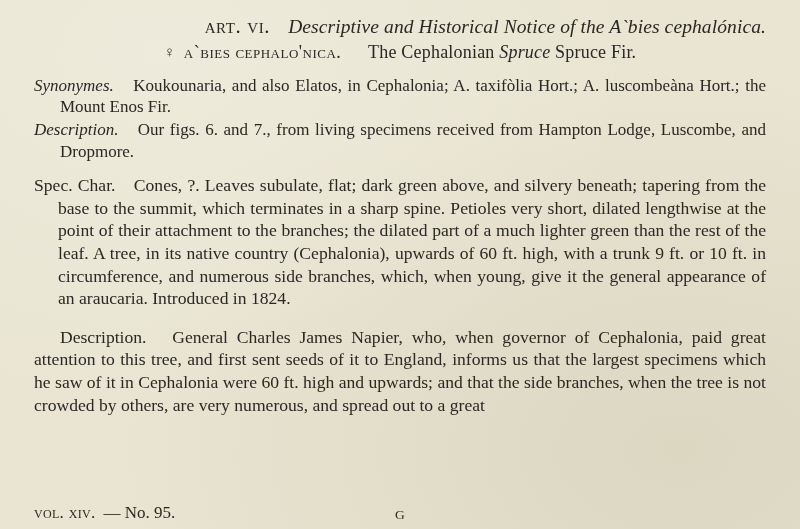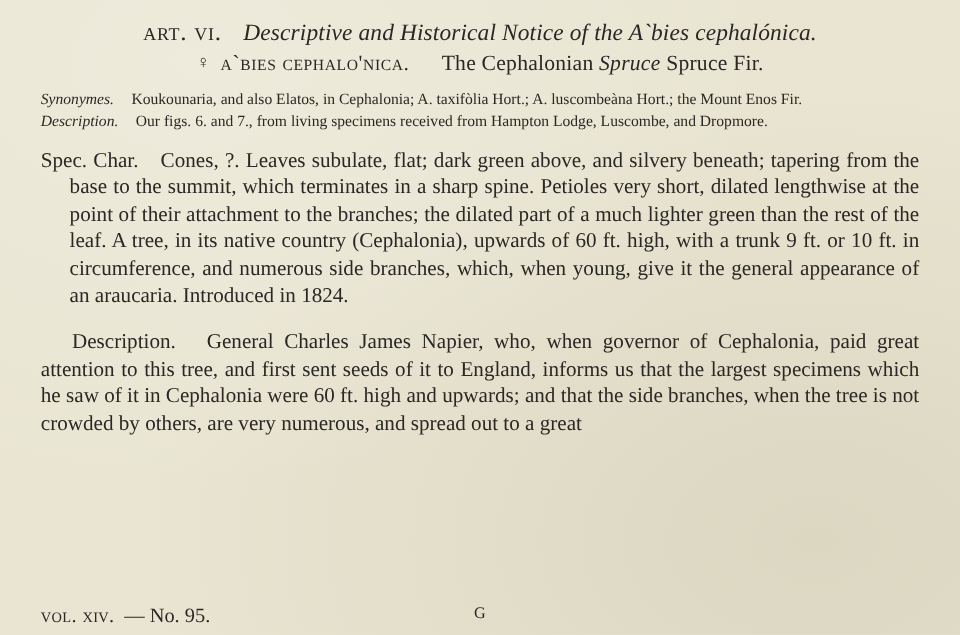--- a/index.html
+++ b/index.html
@@ -19,21 +19,21 @@
     width: 800px;
     height: 529px;
     box-sizing: border-box;
     padding: 14px 34px 0 34px;
     background:
       radial-gradient(ellipse at 20% 10%, rgba(255,255,255,0.22), rgba(255,255,255,0) 55%),
       radial-gradient(ellipse at 85% 85%, rgba(160,150,115,0.18), rgba(160,150,115,0) 60%),
       #e9e5d2;
   }
   .article-head {
-    text-align: center;
+    text-align: right;
     font-size: 19.5px;
     line-height: 1.22;
     letter-spacing: 0.1px;
     margin: 0 0 2px 0;
   }
   .art-label {
     font-variant: small-caps;
     text-transform: lowercase;
     font-size: 21px;
     letter-spacing: 0.6px;
@@ -57,21 +57,21 @@
   }
   .species-name {
     font-variant: small-caps;
     text-transform: lowercase;
     letter-spacing: 0.5px;
     text-align: center;
   }
   .species-common { margin-left: 22px; }
   .species-common .ital { font-style: italic; }
   .small-block {
-    font-size: 13px;
+    font-size: 17px;
     line-height: 1.26;
     margin: 0 0 2px 0;
     text-align: justify;
   }
   .small-block .lead {
     font-style: italic;
   }
   .hang {
     padding-left: 26px;
     text-indent: -26px;
@@ -92,21 +92,21 @@
   }
   .ital { }
   .gap { display: inline-block; width: 8px; }
   .footer {
     position: absolute;
     left: 34px;
     right: 34px;
     bottom: 6px;
     font-size: 17px;
     display: flex;
-    align-items: flex-start;
+    align-items: flex-end;
   }
   .footer-vol {
     font-variant: small-caps;
     text-transform: lowercase;
     letter-spacing: 0.3px;
   }
   .footer-sig {
     position: absolute;
     left: 50%;
     transform: translateX(-50%);

